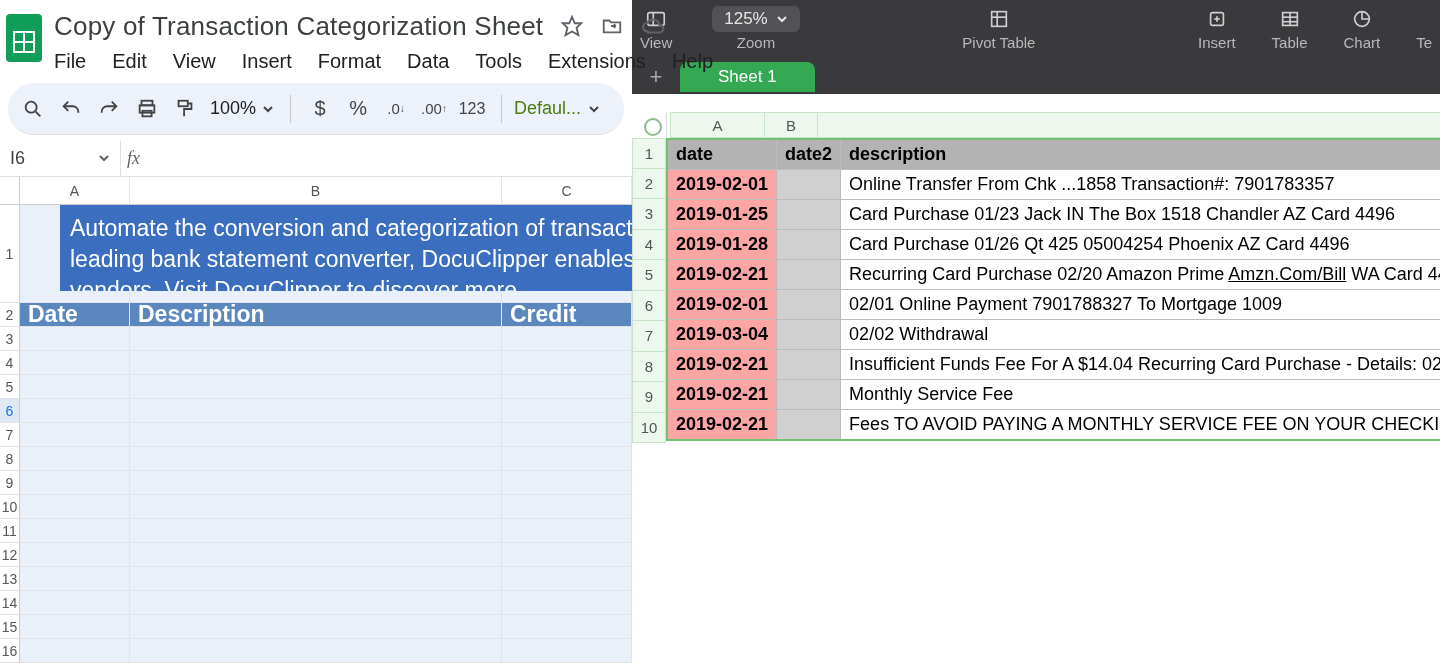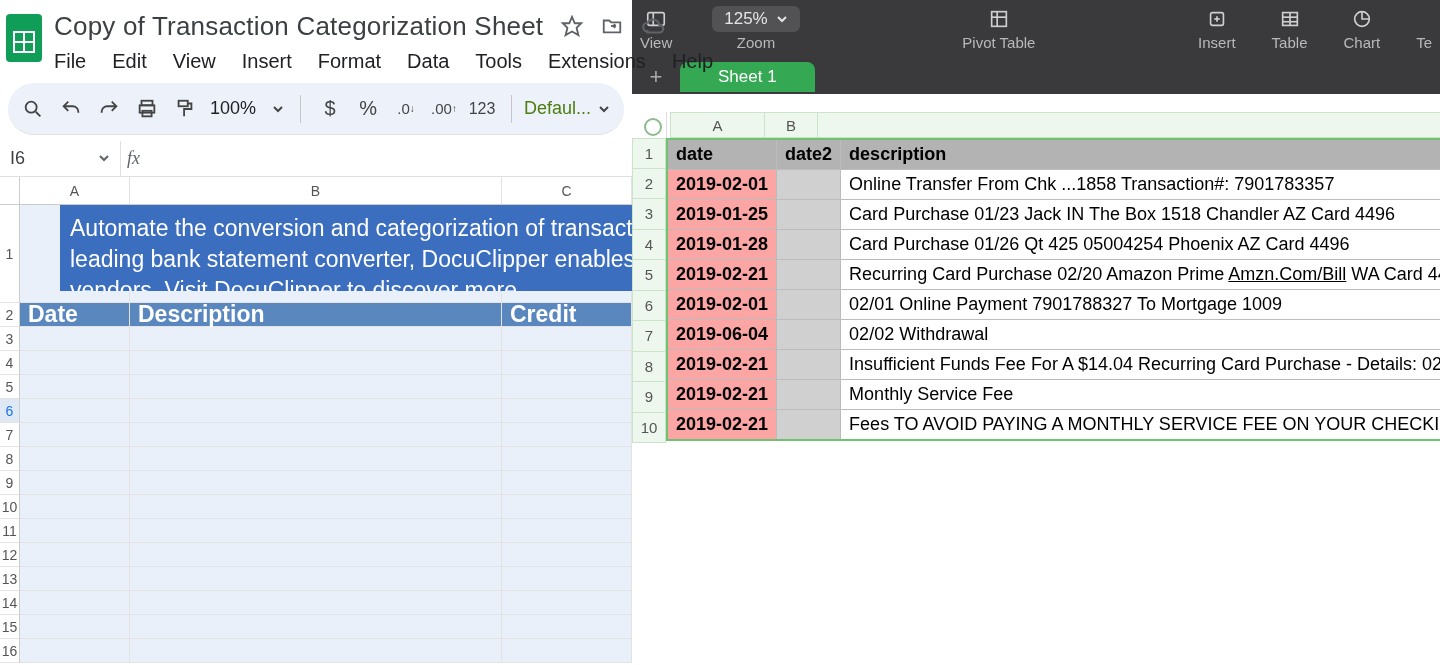--- a/index.html
+++ b/index.html
@@ -13,21 +13,21 @@
 .gs-titlewrap { flex:1; }
 .gs-titlerow { display:flex; align-items:center; gap:18px; height:36px; }
 .gs-title { font-size:26px; color:#3c4043; font-weight:400; letter-spacing:0.2px; }
 .gs-titleicon { color:#5f6368; display:flex; align-items:center; }
 .gs-menubar { display:flex; gap:26px; padding:6px 0 10px 0; }
 .gs-menu { font-size:20px; color:#202124; cursor:pointer; }
 
 .gs-toolbar { display:flex; align-items:center; gap:4px; padding:4px 8px; border-bottom:1px solid #e0e0e0; height:52px; background:#edf2fa; border-radius:28px; margin:0 8px; }
 .tb-btn { width:34px; height:34px; display:flex; align-items:center; justify-content:center; color:#444; border-radius:4px; }
 .tb-btn svg { width:22px; height:22px; }
-.tb-zoom { font-size:18px; color:#202124; padding:0 4px; display:flex; align-items:center; gap:16px; }
+.tb-zoom { font-size:18px; color:#202124; padding:0 4px; display:flex; align-items:center; gap:6px; }
 .tb-sep { width:1px; height:28px; background:#c7c7c7; margin:0 8px; }
 .tb-font { font-size:18px; color:#4d7c0f; width:70px; overflow:hidden; white-space:nowrap; }
 
 .gs-namebox { display:flex; align-items:center; height:36px; border-bottom:1px solid #e0e0e0; padding:0 6px; margin-top:6px; }
 .gs-name { width:92px; font-size:18px; color:#3c4043; padding-left:4px; }
 .gs-name-caret { color:#5f6368; margin-right:10px; }
 .gs-fx { color:#5f6368; font-style:italic; font-family:serif; font-size:18px; padding:0 6px; border-left:1px solid #e0e0e0; height:100%; display:flex; align-items:center; }
 
 .gs-grid { flex:1; display:flex; overflow:hidden; }
 .gs-rowhdrs { width:40px; background:#fff; }
@@ -449,21 +449,21 @@
                 <td class="date">2019-02-21</td>
                 <td class="date2"></td>
                 <td class="desc">Recurring Card Purchase 02/20 Amazon Prime <span class="underline">Amzn.Com/Bill</span> WA Card 4496</td>
               </tr>
               <tr>
                 <td class="date">2019-02-01</td>
                 <td class="date2"></td>
                 <td class="desc">02/01 Online Payment 7901788327 To Mortgage 1009</td>
               </tr>
               <tr>
-                <td class="date">2019-06-04</td>
+                <td class="date">2019-03-04</td>
                 <td class="date2"></td>
                 <td class="desc">02/02 Withdrawal</td>
               </tr>
               <tr>
                 <td class="date">2019-02-21</td>
                 <td class="date2"></td>
                 <td class="desc">Insufficient Funds Fee For A $14.04 Recurring Card Purchase - Details: 0220Amazon Prime</td>
               </tr>
               <tr>
                 <td class="date">2019-02-21</td>

